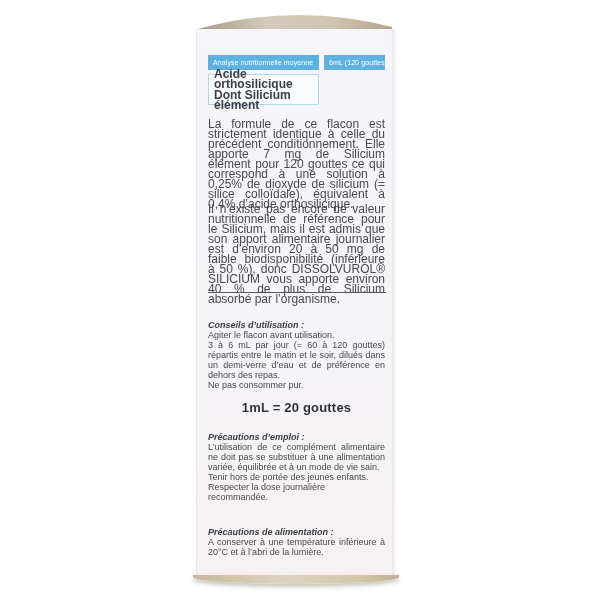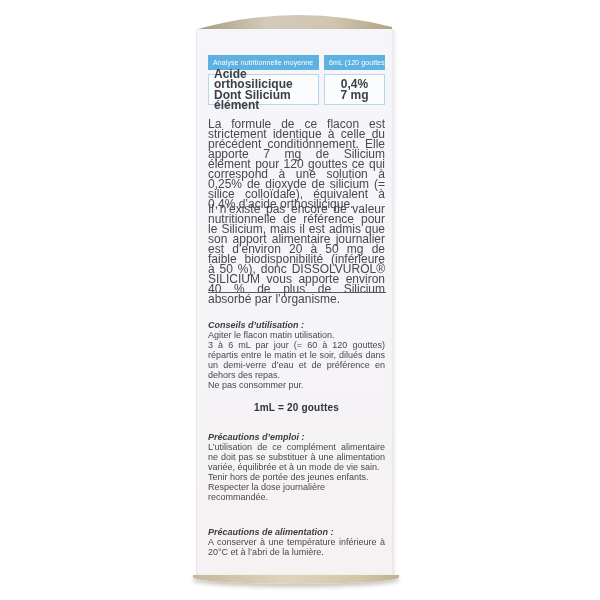--- a/index.html
+++ b/index.html
@@ -65,21 +65,21 @@
   .p-formula{top:78px;}
   .p-nutrivalue{top:163px;}
   .divider{position:absolute;top:263px;left:11px;width:178px;height:1px;background:#58595c;}
 
   .sec{position:absolute;left:11px;width:177px;font-size:9px;line-height:10px;color:#47494e;}
   .sec .h{font-weight:bold;color:#3b3e43;font-style:italic;}
   .sec .jl{text-align:justify;}
   .sec-usage{top:291px;}
   .dose{
     position:absolute;top:371px;left:11px;width:177px;
-    text-align:center;font-size:10px;font-weight:bold;color:#303439;
+    text-align:center;font-size:13px;font-weight:bold;color:#303439;
     line-height:15px;letter-spacing:0.2px;
   }
   .sec-emploi{top:403px;}
   .sec-storage{top:498px;}
 </style>
 </head>
 <body style="--accent: #5db2e2; --tborder: #b5d7ec;">
 
 <div class="stage">
 
@@ -100,35 +100,31 @@
     <div class="nutri-table">
       <div class="t-head">
         <div class="th th1">Analyse nutritionnelle moyenne</div>
         <div class="th th2">6mL (120 gouttes)</div>
       </div>
       <div class="t-body">
         <div class="td td1">
           <div>Acide orthosilicique</div>
           <div>Dont Silicium élément</div>
         </div>
-        <div class="td td2">
-          <div>0,4%</div>
-          <div>7 mg</div>
-        </div>
       </div>
     </div>
 
     <p class="txt p-formula">La formule de ce flacon est strictement identique à celle du précédent conditionne­ment. Elle apporte 7 mg de Silicium élément pour 120 gouttes ce qui correspond à une solution à 0,25% de dioxyde de silicium (= silice colloïdale), équivalent à 0,4% d’acide orthosilicique.</p>
     <p class="txt p-nutrivalue">Il n’existe pas encore de valeur nutrition­nelle de référence pour le Silicium, mais il est admis que son apport alimentaire journalier est d’environ 20 à 50 mg de faible biodisponibilité (inférieure à 50 %), donc DISSOLVUROL® SILICIUM vous apporte environ 40 % de plus de Silicium absorbé par l’organisme.</p>
 
     <div class="divider"></div>
 
     <div class="sec sec-usage">
       <div class="h">Conseils d’utilisation :</div>
-      <div>Agiter le flacon matin utilisation.</div>
+      <div>Agiter le flacon avant utilisation.</div>
       <div class="jl">3 à 6 mL par jour (= 60 à 120 gouttes) répartis entre le matin et le soir, dilués dans un demi-verre d’eau et de préférence en dehors des repas.</div>
       <div>Ne pas consommer pur.</div>
     </div>
 
     <div class="dose">1mL = 20 gouttes</div>
 
     <div class="sec sec-emploi">
       <div class="h">Précautions d’emploi :</div>
       <div class="jl">L’utilisation de ce complément alimentaire ne doit pas se substituer à une alimentation variée, équilibrée et à un mode de vie sain.</div>
       <div>Tenir hors de portée des jeunes enfants.</div>

